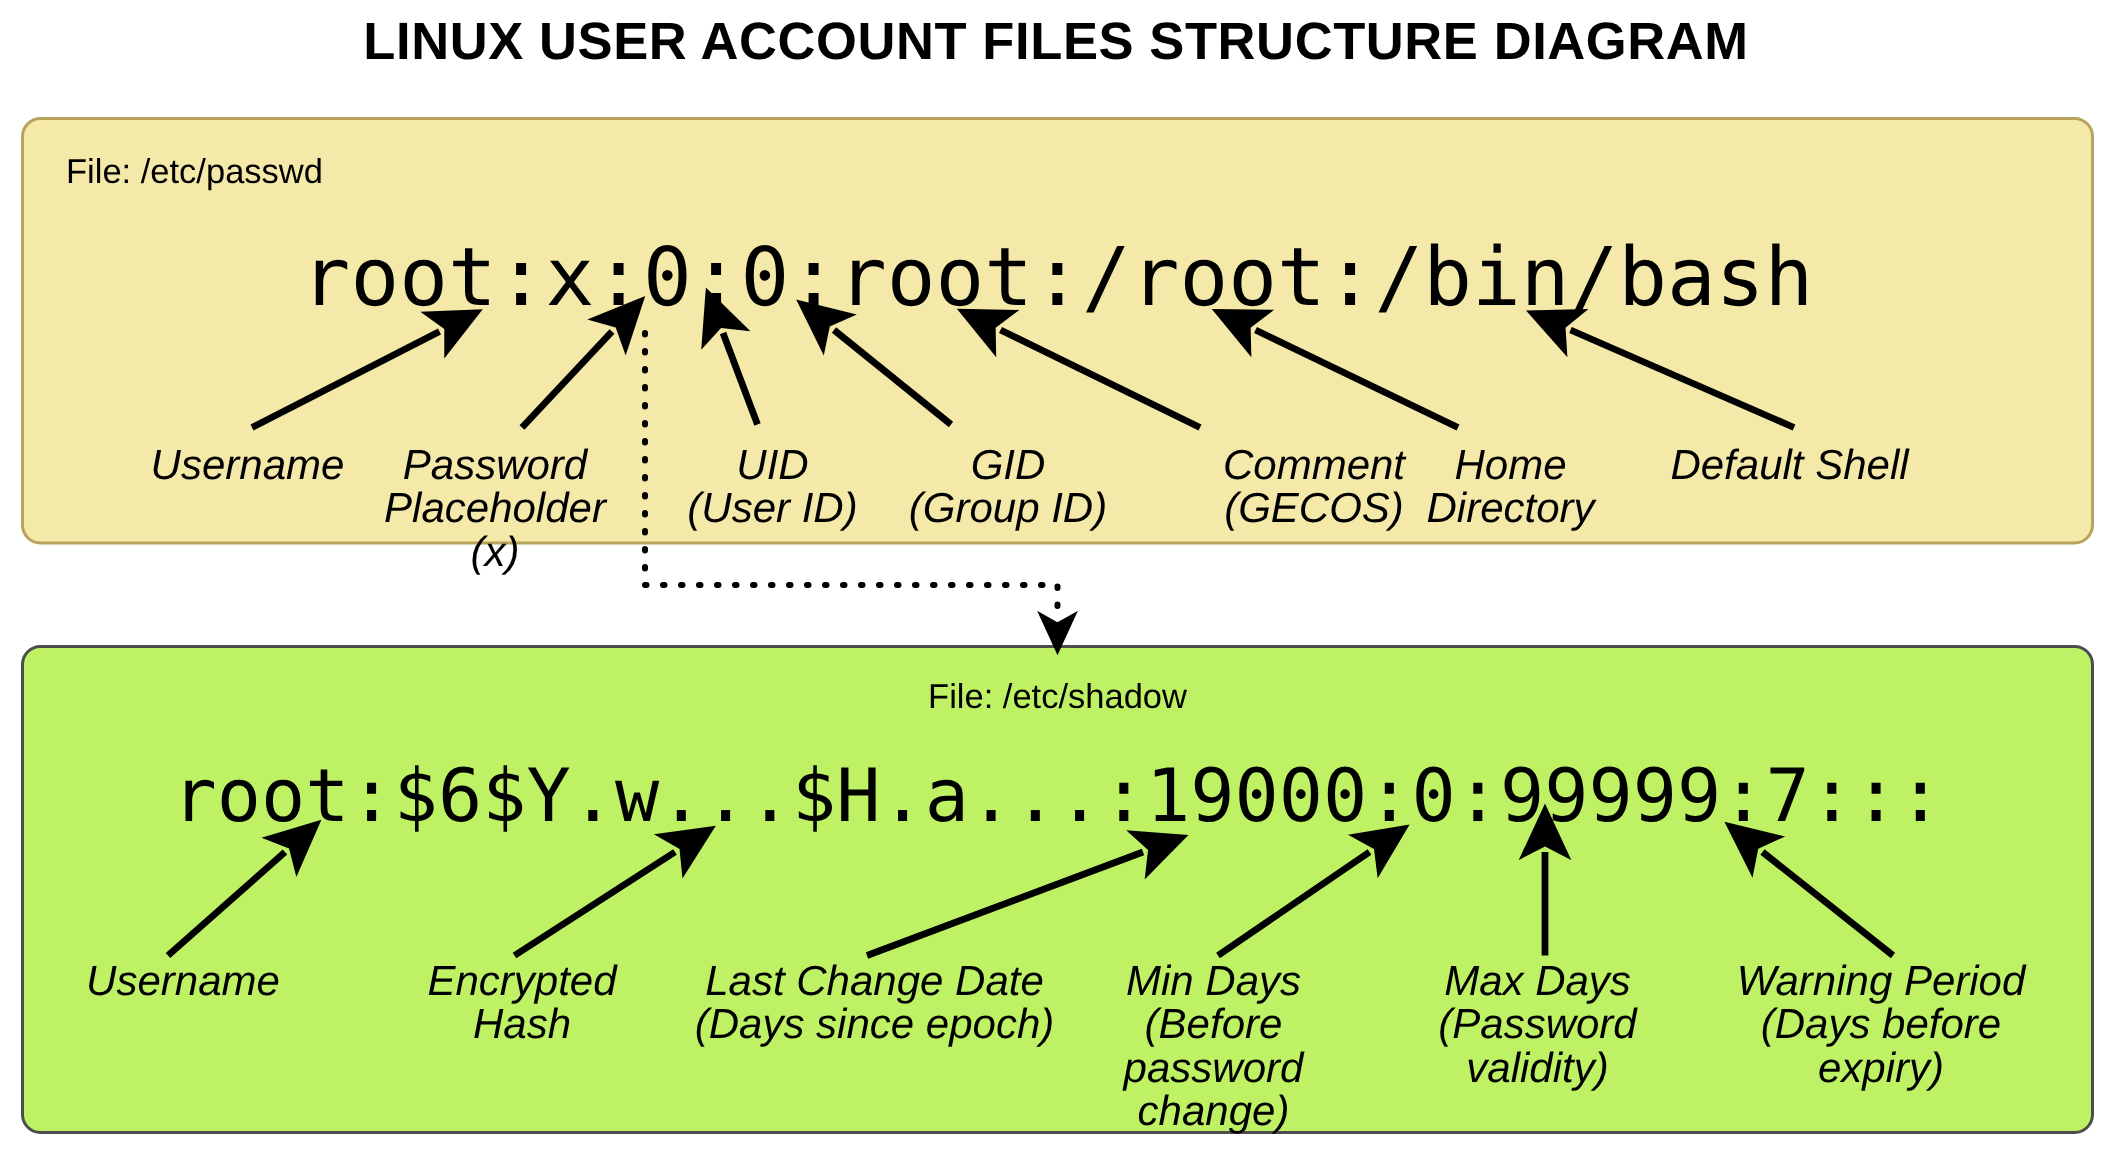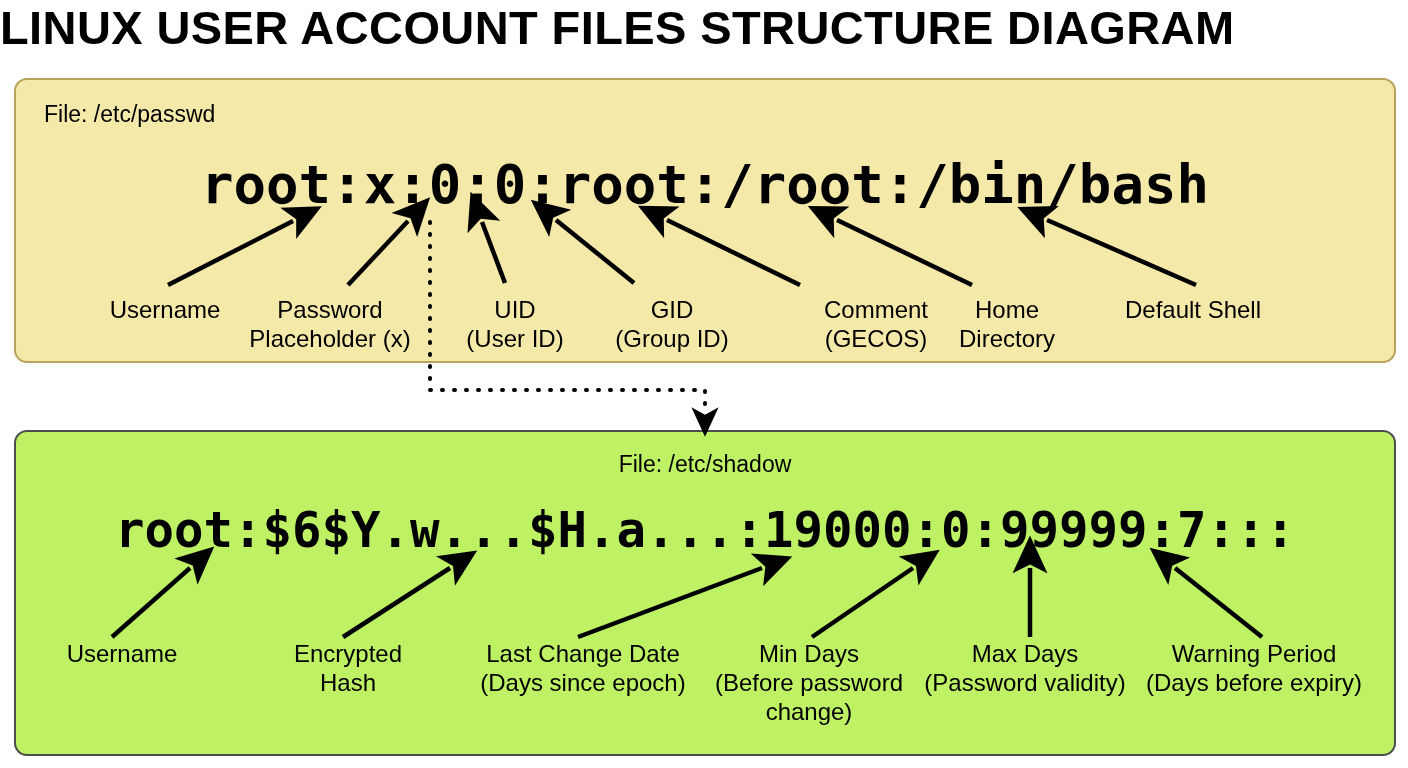--- a/index.html
+++ b/index.html
@@ -21,22 +21,22 @@
     width: 1408px;
     height: 768px;
   }
 
   
   #diagram-title {
     position: absolute;
     left: 0;
     top: 6px;
     width: 1408px;
-    text-align: left;
-    font-size: 47px;
+    text-align: center;
+    font-size: 35px;
     font-weight: bold;
     letter-spacing: 0.4px;
     line-height: 44px;
     white-space: nowrap;
   }
 
   
   .panel {
     position: absolute;
     box-sizing: border-box;
@@ -76,43 +76,44 @@
     width: 100%;
     text-align: center;
   }
 
   
   .record-line {
     position: absolute;
     width: 100%;
     text-align: center;
     font-family: "DejaVu Sans Mono", monospace;
-    font-weight: bold;
+    font-weight: normal;
     white-space: nowrap;
   }
   #passwd-record {
     top: 74px;
     font-size: 54px;
     line-height: 62px;
     letter-spacing: 0px;
   }
   #shadow-record {
     top: 70px;
     font-size: 49px;
     line-height: 58px;
     letter-spacing: 0px;
   }
 
   
   .field-label {
     position: absolute;
     text-align: center;
-    font-size: 24px;
+    font-size: 28px;
     line-height: 29px;
     white-space: normal;
+    font-style: italic;
   }
   .field-label .sub {
     display: block;
   }
 
   
   .overlay {
     position: absolute;
     left: 0;
     top: 0;

